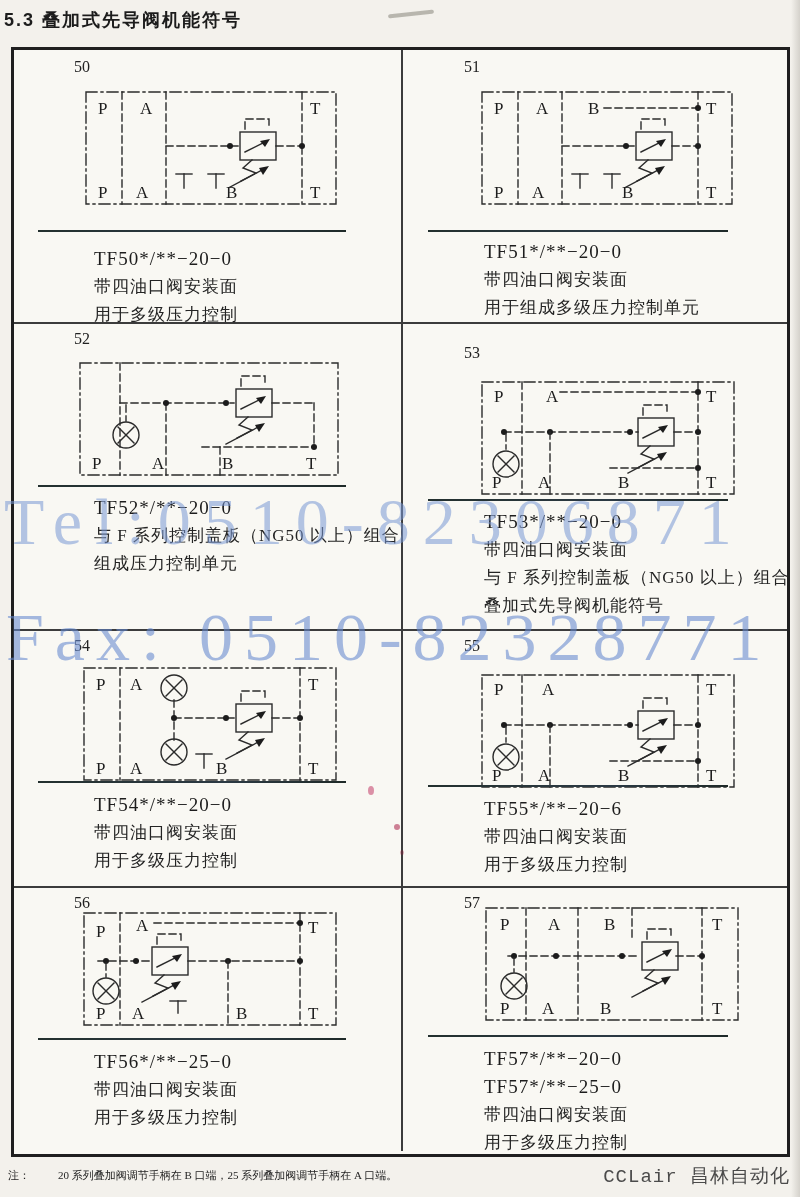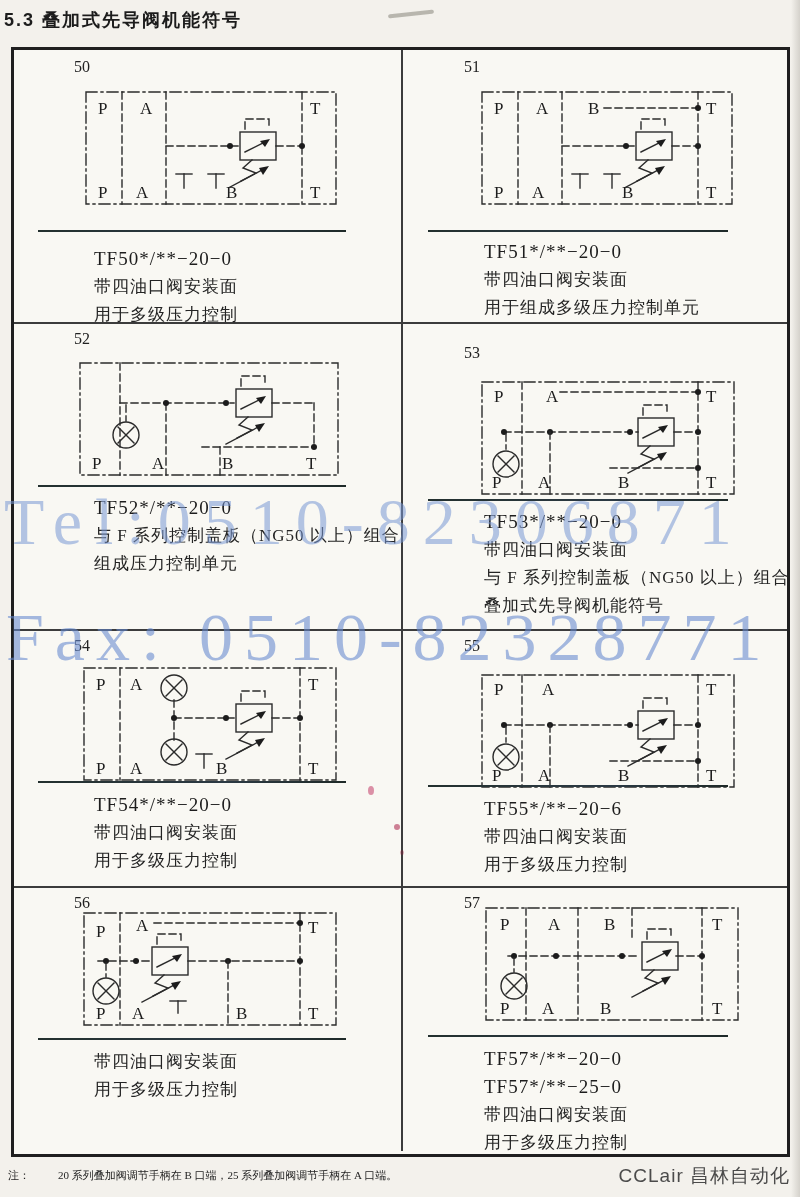--- a/index.html
+++ b/index.html
@@ -16,21 +16,21 @@
   .diag{position:absolute;}
   .sep{position:absolute;left:24px;height:2px;background:linear-gradient(90deg,#23302e,#2c3a44 60%,#1f2a28);}
   .txt{position:absolute;left:80px;}
   .model{font-size:19px;color:#1d1d1d;letter-spacing:1px;line-height:28px;white-space:nowrap;}
   .desc{font-size:17px;color:#242424;line-height:28px;letter-spacing:1px;white-space:nowrap;}
   .wm{position:absolute;font-family:Liberation Serif, serif;white-space:nowrap;pointer-events:none;z-index:6;}
   .wm1{left:4px;top:484px;font-size:66px;letter-spacing:13px;color:rgba(120,152,212,.55);}
   .wm2{left:6px;top:598px;font-size:68px;letter-spacing:11px;color:rgba(100,136,206,.58);}
   .note{position:absolute;left:8px;top:1168px;font-size:11px;color:#1f1f1f;}
   .note .nl{display:inline-block;width:50px;}
-  .brand{position:absolute;right:10px;top:1163px;font-family:Liberation Sans, sans-serif;font-size:19px;color:#4b4b4b;letter-spacing:1px;text-align:center;}
+  .brand{position:absolute;right:10px;top:1163px;font-family:Liberation Mono, monospace;font-size:19px;color:#4b4b4b;letter-spacing:1px;text-align:center;}
   .stain{position:absolute;border-radius:50%;pointer-events:none;}
   .s1{left:368px;top:786px;width:6px;height:9px;background:rgba(190,40,90,.5);}
   .s2{left:394px;top:824px;width:6px;height:6px;background:rgba(170,30,70,.55);}
   .s3{left:400px;top:850px;width:4px;height:5px;background:rgba(150,30,60,.35);}
   
   .ln{fill:none;stroke:#2b2b2b;stroke-width:1.4;stroke-linecap:square;}
   .dsh{stroke-dasharray:7 4;}
   .ddt{stroke-dasharray:11 4 2 4;}
   .dot{fill:#1c1c1c;stroke:none;}
   .port{font-family:"Liberation Serif",serif;font-size:17px;fill:#1c1c1c;}
@@ -379,20 +379,21 @@
       <text class="port" x="18" y="32">P</text>
       <text class="port" x="58" y="26">A</text>
       <text class="port" x="230" y="28">T</text>
       <text class="port" x="18" y="114">P</text>
       <text class="port" x="54" y="114">A</text>
       <text class="port" x="158" y="114">B</text>
       <text class="port" x="230" y="114">T</text>
     </svg>
     <div class="sep" style="top:152px;width:308px"></div>
     <div class="txt" style="top:162px">
+      <div class="model">TF56*/**−25−0</div>
       <div class="desc">带四油口阀安装面</div>
       <div class="desc">用于多级压力控制</div>
     </div>
   </div>
 
   <div class="cell" style="left:404px;top:886px;width:386px;height:265px">
     <div class="num">57</div>
     <svg class="diag" style="left:76px;top:14px" width="300" height="140">
       <rect class="ln ddt" x="6" y="8" width="252" height="112"></rect>
       <g>

